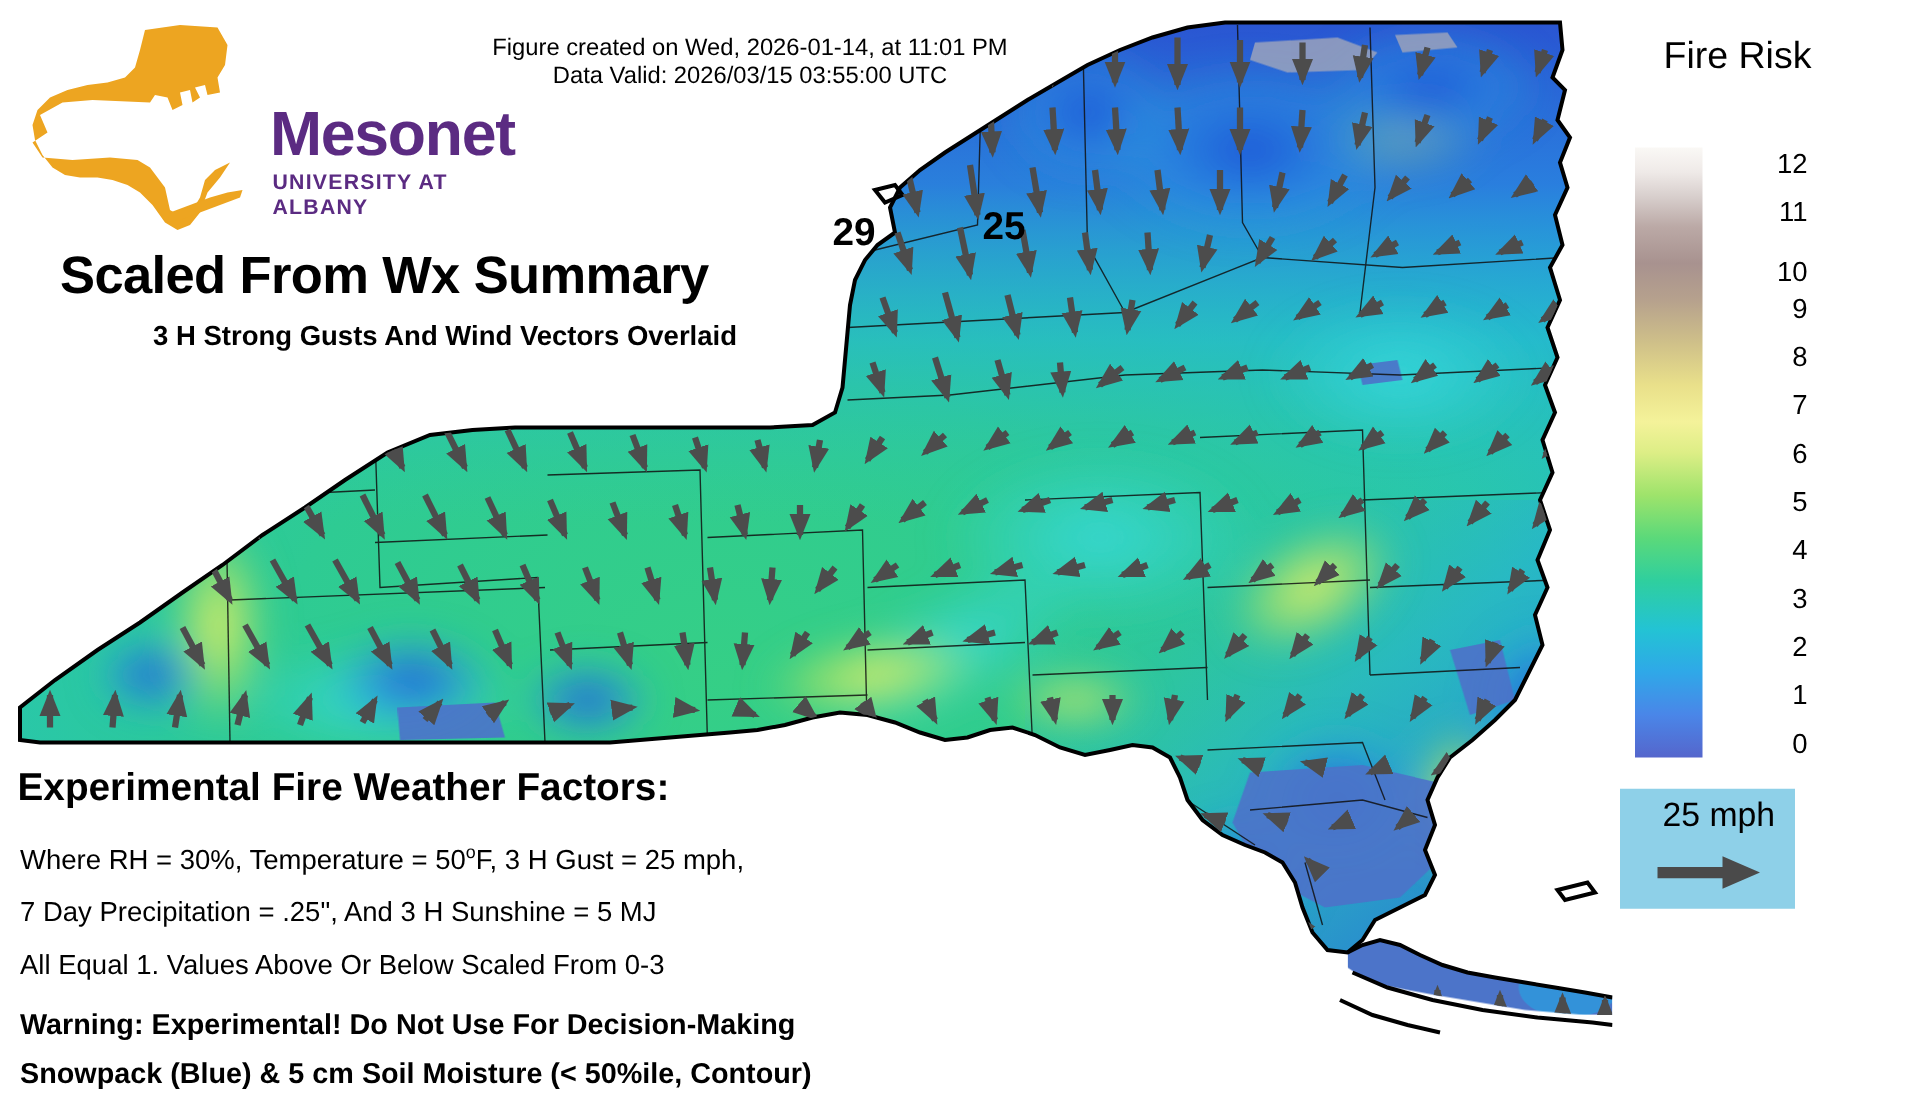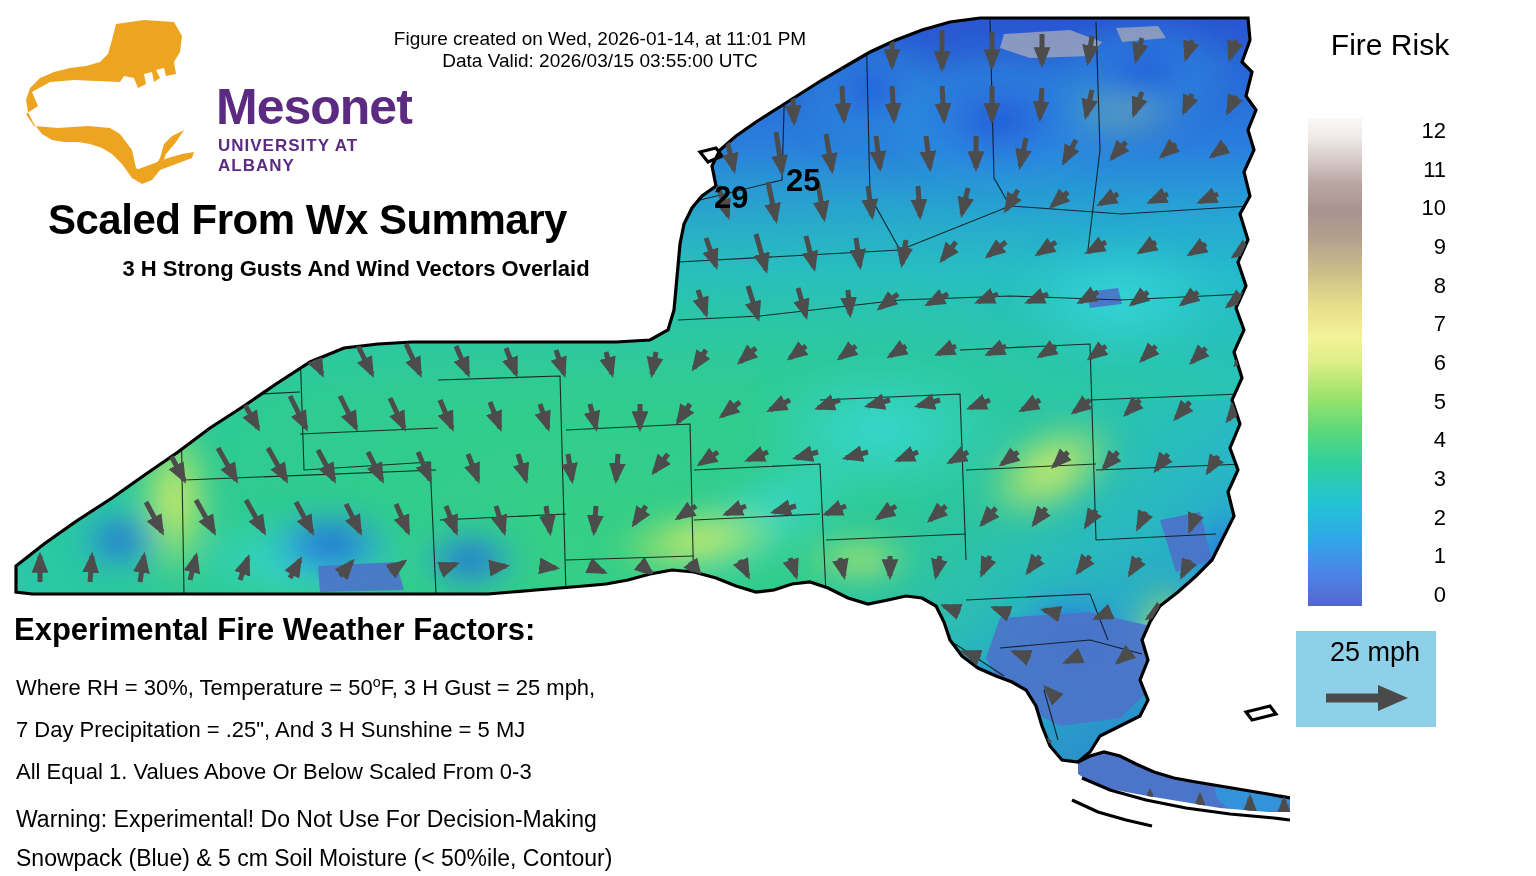--- a/index.html
+++ b/index.html
@@ -21,21 +21,21 @@
              letter-spacing:1.0px;}
 
   
   #title{left:48px;top:196px;font-size:42px;font-weight:bold;letter-spacing:-0.5px;white-space:nowrap;}
   #sub{left:46px;top:255px;width:620px;text-align:center;font-size:22px;font-weight:bold;line-height:27px;}
 
   
   #factors{left:14px;top:612px;font-size:31px;font-weight:bold;white-space:nowrap;}
   .plain{left:16px;font-size:22px;line-height:26px;white-space:nowrap;}
   #p1{top:675px;} #p2{top:717px;} #p3{top:759px;}
-  .warn{left:16px;font-size:23px;font-weight:normal;white-space:nowrap;}
+  .warn{left:16px;font-size:23px;font-weight:bold;white-space:nowrap;}
   #w1{top:806px;} #w2{top:845px;}
   sup{font-size:0.65em;vertical-align:super;line-height:0;}
 
   
   #map{left:0px;top:0px;width:1290px;height:876px;}
   #map svg{display:block;}
 
   
   #cbtitle{left:1290px;top:28px;width:200px;text-align:center;font-size:30px;}
   #cbar{left:1308px;top:118px;width:54px;height:488px;
@@ -479,21 +479,21 @@
   <g stroke="#4c4c4c" stroke-width="5" stroke-linecap="butt" marker-end="url(#wa)" clip-path="url(#liclip)">
     <line x1="1100" y1="812" x2="1100" y2="790"></line>
     <line x1="1150" y1="814" x2="1150" y2="792"></line>
     <line x1="1200" y1="818" x2="1200" y2="796"></line>
     <line x1="1250" y1="820" x2="1250" y2="798"></line>
     <line x1="1284" y1="822" x2="1284" y2="800"></line>
   </g>
 </svg>
 </div>
 
-<div class="abs gust" id="g29" style="left: 666px; top: 180px; margin-left: 48px;">29</div>
+<div class="abs gust" id="g29" style="left: 666px; top: 168px;">29</div>
 <div class="abs gust" id="g25" style="left: 786px; top: 163px;">25</div>
 
 <div class="abs" id="stamp">
   <div>Figure created on Wed, 2026-01-14, at 11:01 PM</div>
   <div>Data Valid: 2026/03/15 03:55:00 UTC</div>
 </div>
 
 <div class="abs" id="logo">
   <svg width="370" height="170" viewBox="0 0 370 170" xmlns="http://www.w3.org/2000/svg">
     <path fill="#eda521" d="M92,6 L120,2 L150,4 L158,18 L156,34 L150,44 L152,56 L142,58
@@ -521,21 +521,21 @@
 <div class="abs plain" id="p2">7 Day Precipitation = .25", And 3 H Sunshine = 5 MJ</div>
 <div class="abs plain" id="p3">All Equal 1. Values Above Or Below Scaled From 0-3</div>
 <div class="abs warn" id="w1">Warning: Experimental! Do Not Use For Decision-Making</div>
 <div class="abs warn" id="w2">Snowpack (Blue) &amp; 5 cm Soil Moisture (&lt; 50%ile, Contour)</div>
 
 <div class="abs" id="cbtitle">Fire Risk</div>
 <div class="abs" id="cbar"></div>
 <div class="abs" id="cbticks">
     <div style="top: 6px;">12</div>
     <div style="top: 44.6667px;">11</div>
-    <div style="top: 83px;">10</div>
+    <div style="top: 93px;">10</div>
     <div style="top: 122px;">9</div>
     <div style="top: 160.667px;">8</div>
     <div style="top: 199.333px;">7</div>
     <div style="top: 238px;">6</div>
     <div style="top: 276.667px;">5</div>
     <div style="top: 315.333px;">4</div>
     <div style="top: 354px;">3</div>
     <div style="top: 392.667px;">2</div>
     <div style="top: 431.333px;">1</div>
     <div style="top: 470px;">0</div>

